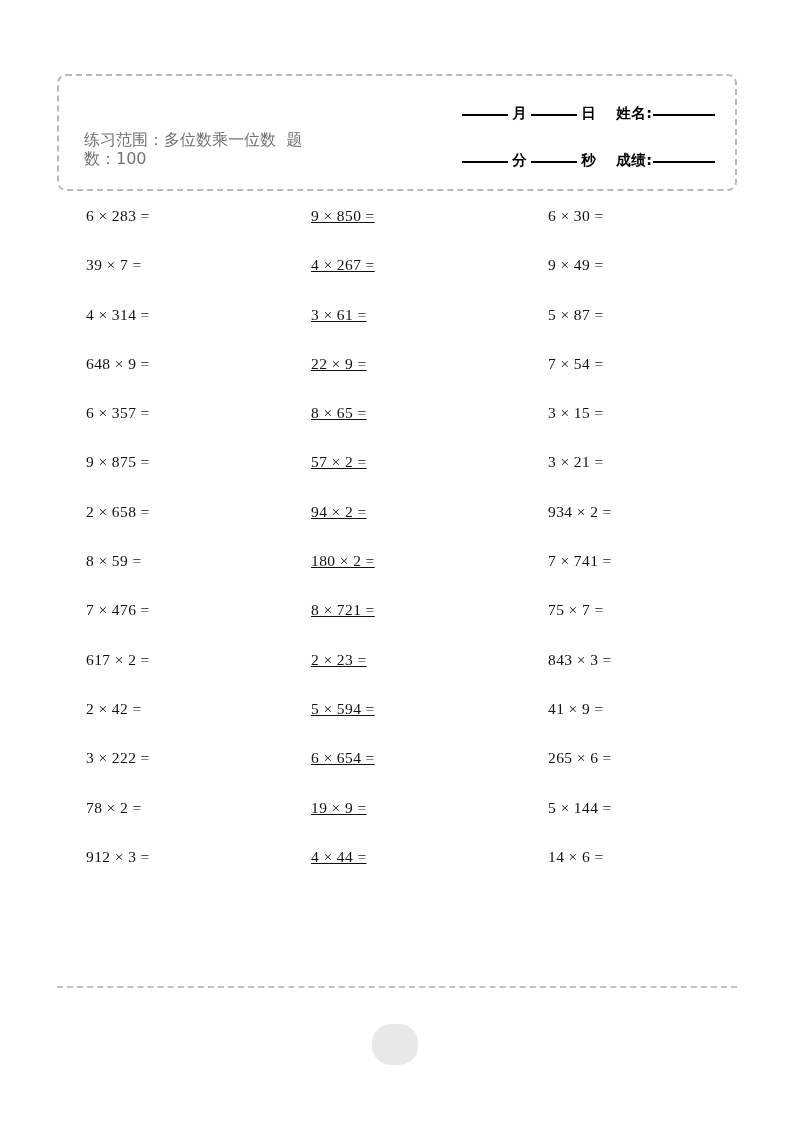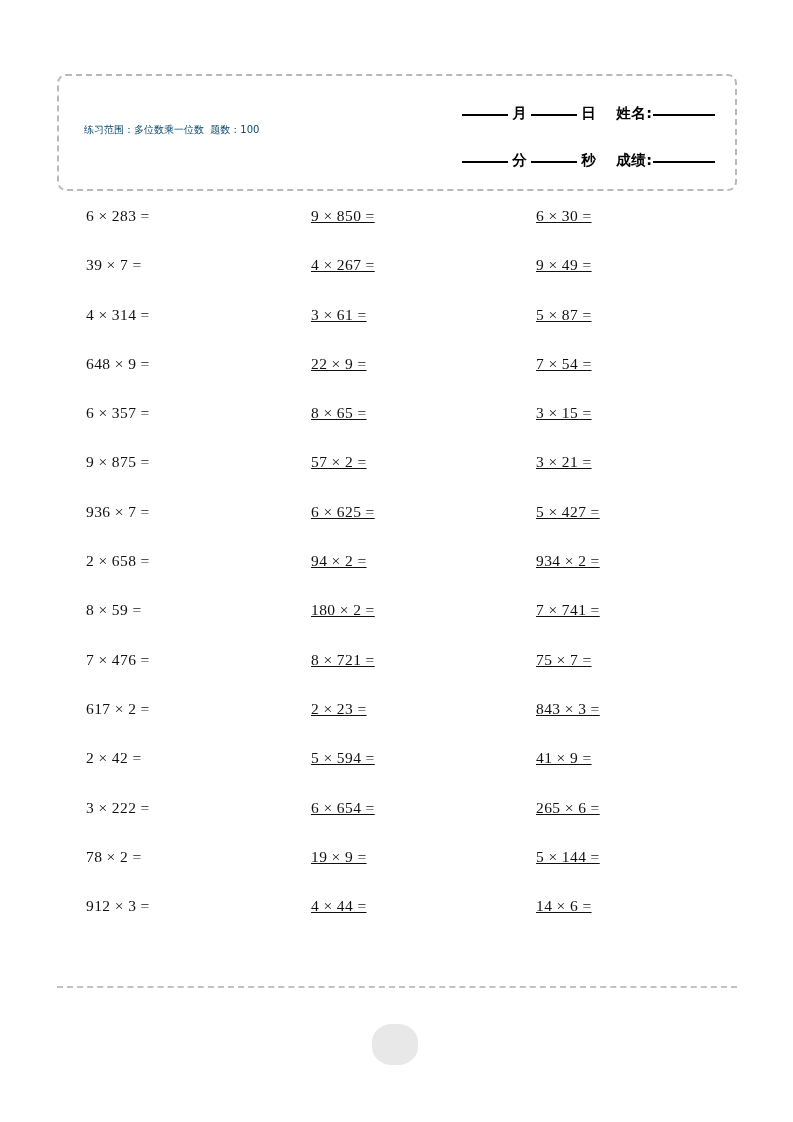--- a/index.html
+++ b/index.html
@@ -24,26 +24,26 @@
     width: 680px;
     height: 117px;
     border: 2px dashed #b9b9bd;
     border-radius: 9px;
     box-sizing: border-box;
   }
 
   #practice-scope {
     position: absolute;
     left: 25px;
-    top: 44px;
+    top: 54px;
     width: 250px;
     font-family: "DejaVu Sans", "Liberation Sans", sans-serif;
-    font-size: 10px;
+    font-size: 16px;
     line-height: 19px;
-    color: #0c4a6e;
+    color: #737373;
     white-space: pre-wrap;
   }
 
   .meta-row {
     position: absolute;
     right: 20px;
     display: flex;
     align-items: baseline;
     white-space: nowrap;
     font-family: "DejaVu Sans", "Liberation Sans", sans-serif;
@@ -90,21 +90,21 @@
     top: 0;
     font-family: "Liberation Serif", "DejaVu Serif", serif;
     font-size: 15.5px;
     line-height: 20px;
     letter-spacing: 0.4px;
     white-space: nowrap;
     color: #111111;
   }
   .col-0 { left: 86px; }
   .col-1 { left: 311px; text-decoration: underline; }
-  .col-2 { left: 536px; text-decoration: underline; }
+  .col-2 { left: 548px; }
 
   
   #footer-divider {
     position: absolute;
     left: 57px;
     top: 986px;
     width: 680px;
     height: 0;
     border-top: 2px dashed #c2c2c6;
   }
@@ -172,25 +172,20 @@
       <div class="prob-cell col-0">6 × 357 =</div>
       <div class="prob-cell col-1">8 × 65 =</div>
       <div class="prob-cell col-2">3 × 15 =</div>
     </div>
     <div class="prob-row">
       <div class="prob-cell col-0">9 × 875 =</div>
       <div class="prob-cell col-1">57 × 2 =</div>
       <div class="prob-cell col-2">3 × 21 =</div>
     </div>
     <div class="prob-row">
-      <div class="prob-cell col-0">936 × 7 =</div>
-      <div class="prob-cell col-1">6 × 625 =</div>
-      <div class="prob-cell col-2">5 × 427 =</div>
-    </div>
-    <div class="prob-row">
       <div class="prob-cell col-0">2 × 658 =</div>
       <div class="prob-cell col-1">94 × 2 =</div>
       <div class="prob-cell col-2">934 × 2 =</div>
     </div>
     <div class="prob-row">
       <div class="prob-cell col-0">8 × 59 =</div>
       <div class="prob-cell col-1">180 × 2 =</div>
       <div class="prob-cell col-2">7 × 741 =</div>
     </div>
     <div class="prob-row">

